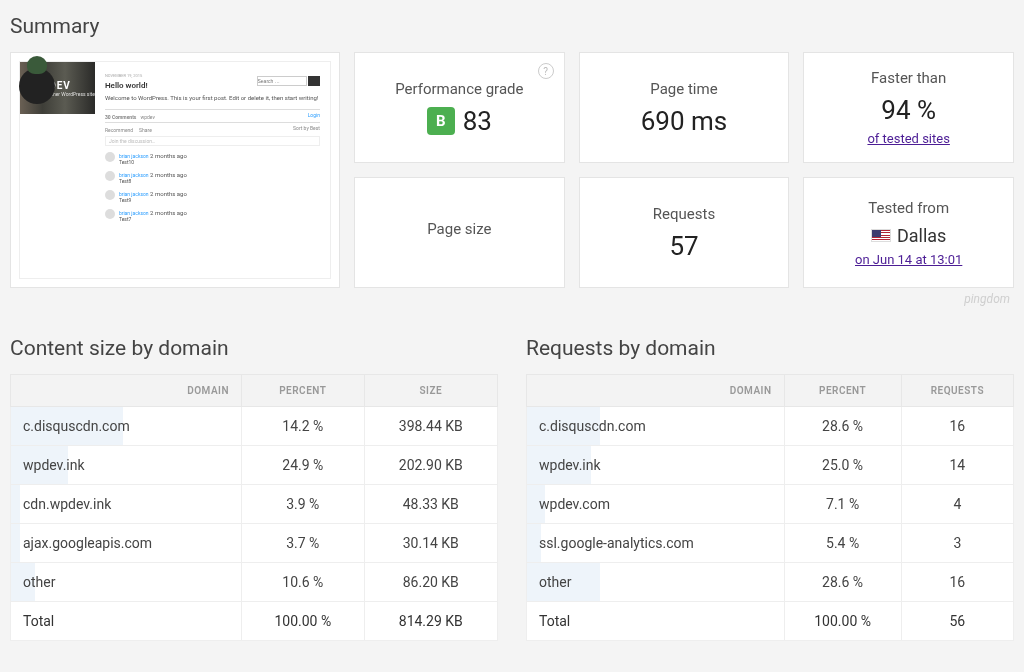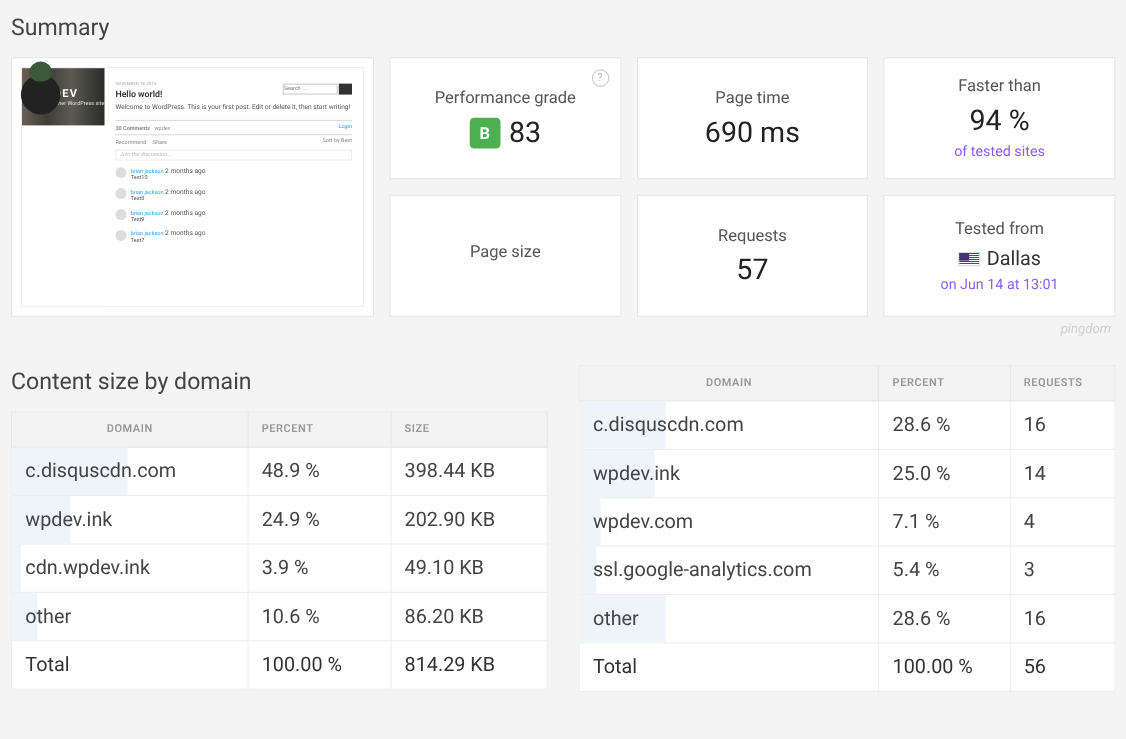--- a/index.html
+++ b/index.html
@@ -38,22 +38,23 @@
     color: #555;
     margin-bottom: 8px;
   }
   .card .value {
     font-size: 26px;
     color: #222;
     font-weight: 400;
   }
   .card .sub {
     font-size: 13px;
-    color: #8b5cf6;
+    color: #4c1d95;
     margin-top: 6px;
+    text-decoration: underline;
   }
   .screenshot-card {
     grid-row: span 2;
     padding: 8px;
   }
   .screenshot-inner {
     width: 100%;
     height: 100%;
     border: 1px solid #eee;
     display: flex;
@@ -107,25 +108,25 @@
   .flag {
     display:inline-block; width:20px; height:13px; margin-right:6px;
     background: linear-gradient(#b22234 0 8%, #fff 8% 16%, #b22234 16% 24%, #fff 24% 32%, #b22234 32% 40%, #fff 40% 48%, #b22234 48% 56%, #fff 56% 64%, #b22234 64% 72%, #fff 72% 80%, #b22234 80% 88%, #fff 88% 100%);
     position:relative; vertical-align:middle; border:1px solid #ddd;
   }
   .flag::before { content:""; position:absolute; top:0; left:0; width:9px; height:7px; background:#3c3b6e;}
   .two-cols { display:grid; grid-template-columns:1fr 1fr; gap:28px; margin-top:26px;}
   table { width:100%; border-collapse:collapse; background:#fff; }
   thead th {
     background:#f3f3f3; color:#999; font-size:10px; letter-spacing:0.5px;
-    text-align:center; padding:10px 12px; font-weight:600; border:1px solid #e7e7e7;
-  }
-  thead th.right, tbody td.right, tfoot td.right { text-align:left;}
+    text-align:right; padding:10px 12px; font-weight:600; border:1px solid #e7e7e7;
+  }
+  thead th.right, tbody td.right, tfoot td.right { text-align:center;}
   tbody td, tfoot td {
-    padding:11px 12px; border:1px solid #eee; font-size:18px; color:#444;
+    padding:11px 12px; border:1px solid #eee; font-size:14px; color:#444;
     position:relative;
   }
   tbody tr td:first-child { position:relative; }
   .bar {
     position:absolute; left:0; top:0; bottom:0;
     background:#eef4fa; z-index:0;
   }
   .cell-text { position:relative; z-index:1;}
   tfoot td { font-weight:400; color:#333;}
   .brand {
@@ -242,50 +243,56 @@
       <thead>
         <tr>
           <th>DOMAIN</th>
           <th class="right">PERCENT</th>
           <th class="right">SIZE</th>
         </tr>
       </thead>
       <tbody id="cs-body">
           <tr>
             <td><div class="bar" style="width: 48.9%;"></div><span class="cell-text">c.disquscdn.com</span></td>
-            <td class="right">48.9 %</td>
+            <td class="right">14.2 %</td>
             <td class="right">398.44 KB</td>
           </tr>
           <tr>
             <td><div class="bar" style="width: 24.9%;"></div><span class="cell-text">wpdev.ink</span></td>
             <td class="right">24.9 %</td>
             <td class="right">202.90 KB</td>
           </tr>
           <tr>
             <td><div class="bar" style="width: 3.9%;"></div><span class="cell-text">cdn.wpdev.ink</span></td>
             <td class="right">3.9 %</td>
-            <td class="right">49.10 KB</td>
+            <td class="right">48.33 KB</td>
+          </tr>
+          <tr>
+            <td><div class="bar" style="width: 3.7%;"></div><span class="cell-text">ajax.googleapis.com</span></td>
+            <td class="right">3.7 %</td>
+            <td class="right">30.14 KB</td>
           </tr>
           <tr>
             <td><div class="bar" style="width: 10.6%;"></div><span class="cell-text">other</span></td>
             <td class="right">10.6 %</td>
             <td class="right">86.20 KB</td>
           </tr>
         </tbody>
       <tfoot>
         <tr>
           <td>Total</td>
           <td class="right">100.00 %</td>
           <td class="right">814.29 KB</td>
         </tr>
       </tfoot>
     </table>
   </div>
 
   <div>
+    <h2 class="section-title">Requests by domain</h2>
     <table>
       <thead>
         <tr>
           <th>DOMAIN</th>
           <th class="right">PERCENT</th>
           <th class="right">REQUESTS</th>
         </tr>
       </thead>
       <tbody id="rq-body">
           <tr>

